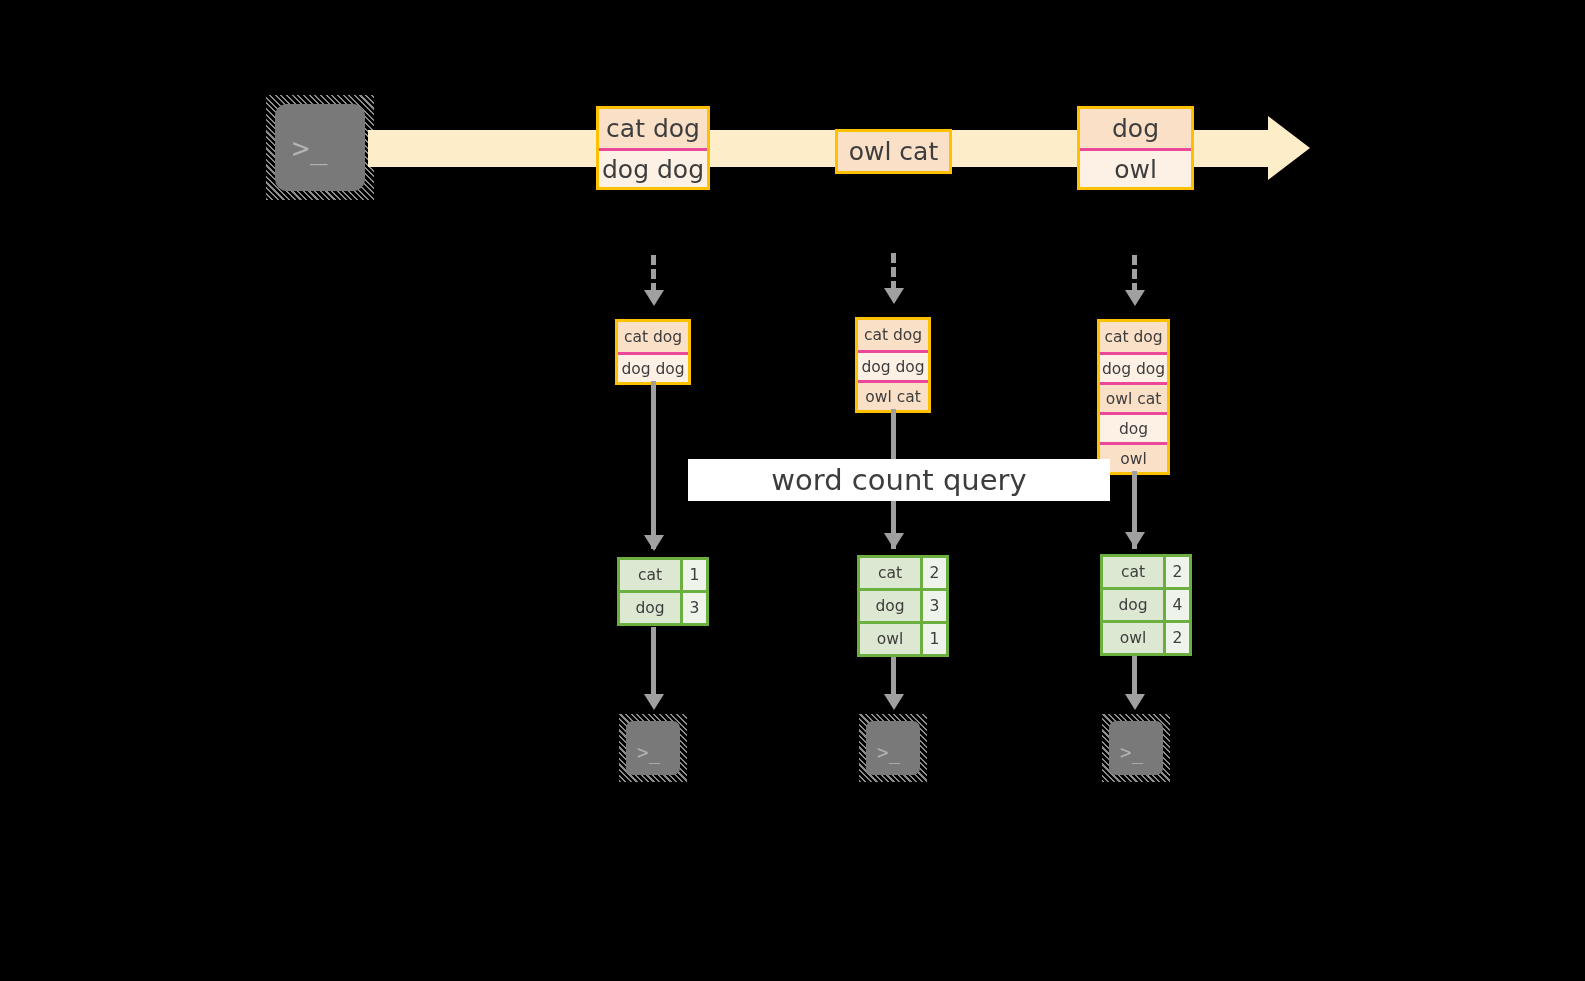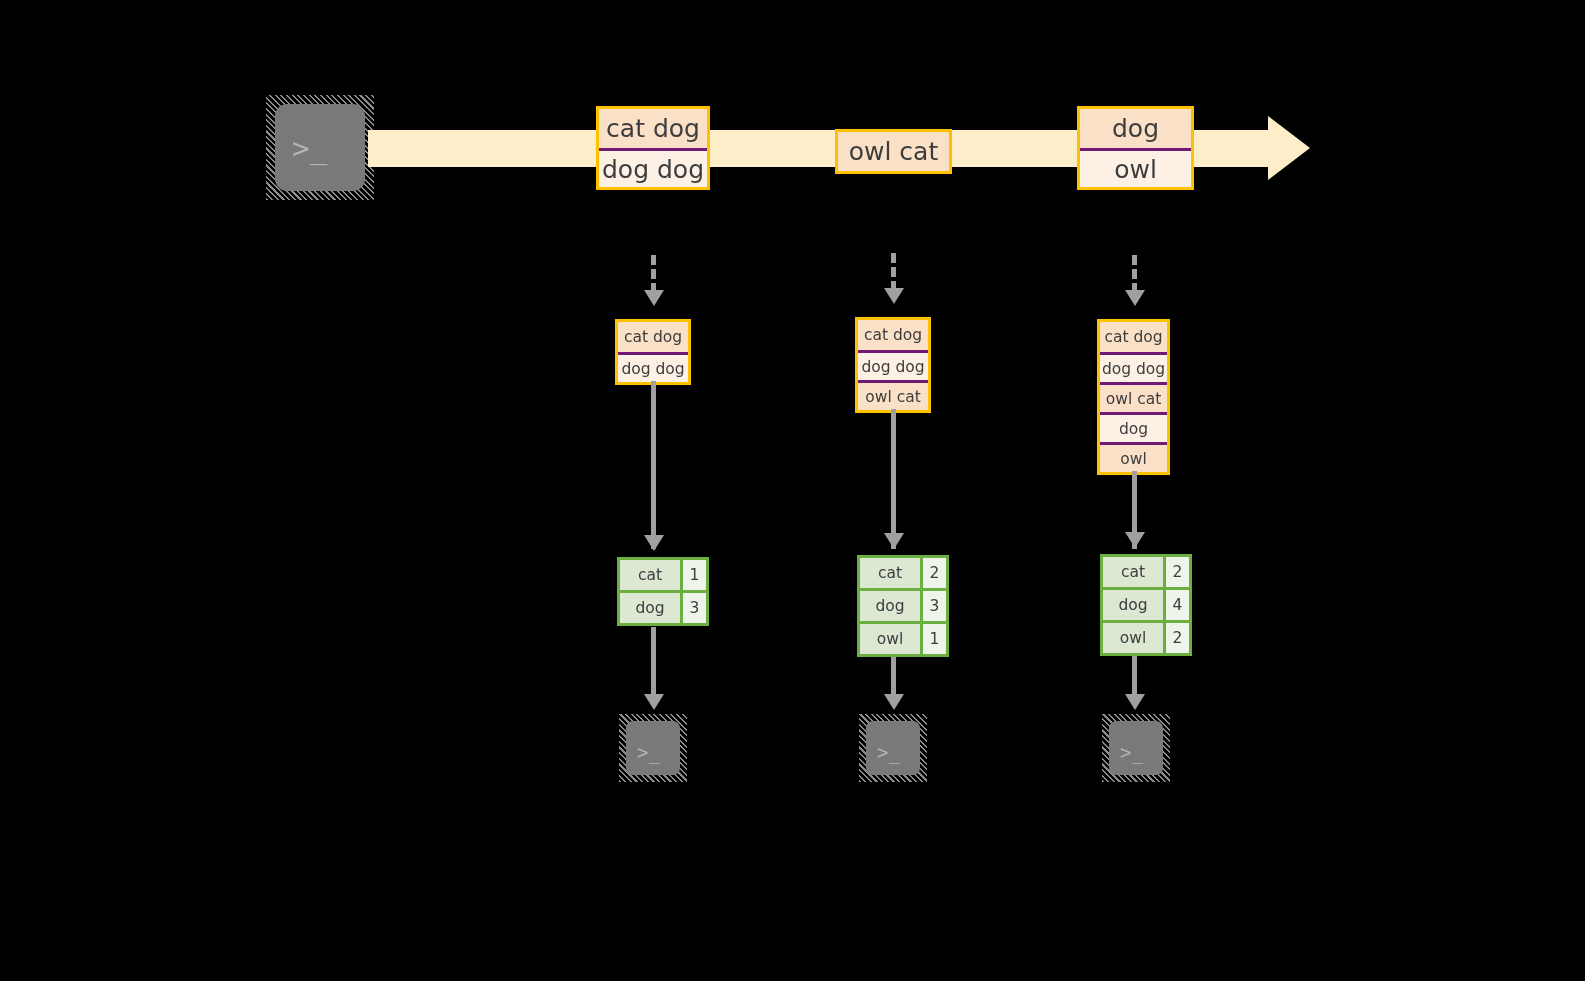--- a/index.html
+++ b/index.html
@@ -86,21 +86,21 @@
   .evtrow {
     box-sizing: border-box;
     display: flex;
     align-items: center;
     justify-content: center;
     color: #3d3d3d;
     background: #fbe0c8;
     white-space: nowrap;
   }
   .evtrow.alt { background: #fdf1e6; }
-  .evtrow + .evtrow { border-top: 3px solid #701a75; }
+  .evtrow + .evtrow { border-top: 3px solid #ec4899; }
 
   
   .evtbox.top .evtrow { height: 39px; font-size: 25px; }
 
   .evtbox.top.b1 { left: 596px; top: 106px; width: 114px; }
   .evtbox.top.b2 { left: 835px; top: 129px; width: 117px; }
   .evtbox.top.b3 { left: 1077px; top: 106px; width: 117px; }
 
   
   .evtbox.snap .evtrow { height: 30px; font-size: 15.5px; }
@@ -228,20 +228,21 @@
 
   <div class="vline" style="left:651px; top:381px; height:168px;"></div>
   <div class="vhead" style="left:644px; top:535px;"></div>
 
   <div class="vline" style="left:891px; top:409px; height:140px;"></div>
   <div class="vhead" style="left:884px; top:533px;"></div>
 
   <div class="vline" style="left:1132px; top:471px; height:78px;"></div>
   <div class="vhead" style="left:1125px; top:532px;"></div>
 
+  <div class="query-label">word count query</div>
 
   <div class="restable r1">
     <div class="rrow">
       <div class="kcell">cat</div>
       <div class="vcell">1</div>
     </div>
     <div class="rrow">
       <div class="kcell">dog</div>
       <div class="vcell">3</div>
     </div>

